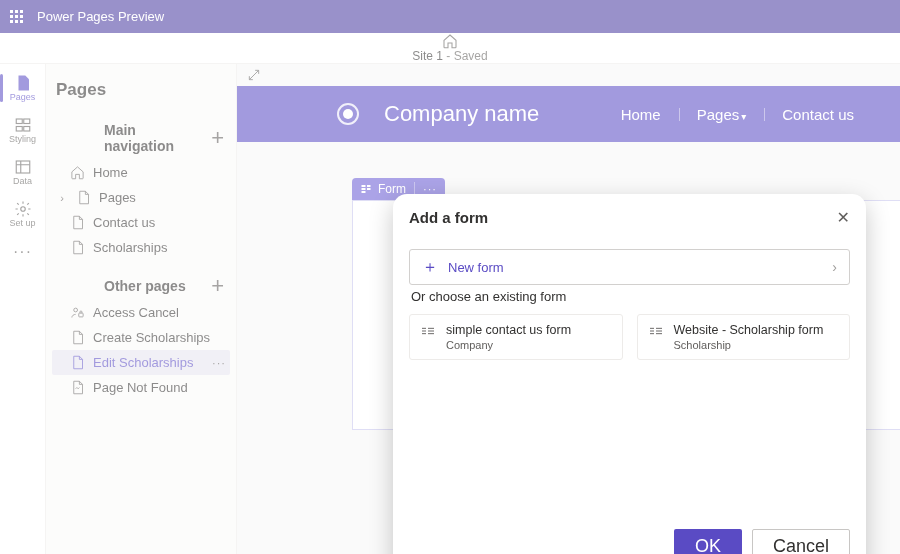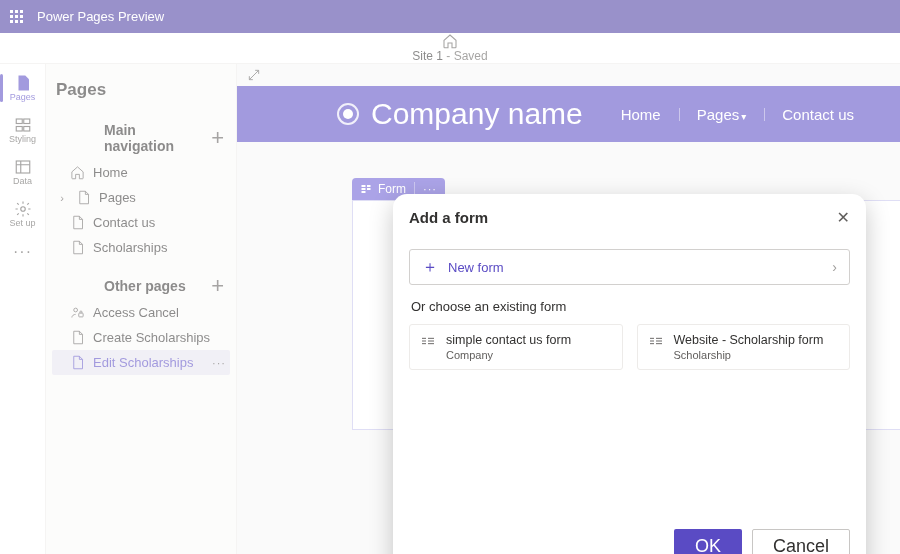--- a/index.html
+++ b/index.html
@@ -175,22 +175,22 @@
     background: var(--accent-purple);
     color: #fff;
     display: flex;
     align-items: center;
     padding: 0 28px 0 100px;
     font-size: 14px;
   }
   .site-logo {
     display: flex;
     align-items: center;
-    gap: 12px;
-    font-size: 30px;
+    gap: 25px;
+    font-size: 22px;
   }
   .site-logo .ring { width:22px; height:22px; border:2.5px solid rgba(255,255,255,0.85); border-radius:50%; position:relative;}
   .site-logo .ring::after{content:"";position:absolute;inset:4px;background:#fff;border-radius:50%;}
   .site-nav { margin-left: auto; display:flex; gap:0; align-items:center;}
   .site-nav a { color:#fff; text-decoration:none; padding:0 18px; font-size:15px; position:relative;}
   .site-nav a + a::before { content:""; position:absolute; left:0; top:2px; bottom:2px; border-left:1px solid rgba(255,255,255,0.45);}
   .site-nav .caret { font-size:10px; margin-left:2px;}
 
   .form-chip {
     position: relative;
@@ -253,21 +253,21 @@
     display:flex;
     align-items:center;
     gap:10px;
     color: var(--accent-purple);
     font-size:13px;
     cursor:pointer;
     margin-top: 12px;
   }
   .new-form-btn .plus { font-size:16px; line-height:14px;}
   .new-form-btn .chev-r { margin-left:auto; color:#a19f9d; font-size:14px;}
-  .choose-text { font-size:13px; color:var(--text-dark); margin:14px 2px 10px;}
+  .choose-text { font-size:13px; color:var(--text-dark); margin:4px 2px 10px;}
   .form-cards { display:flex; gap:14px;}
   .form-card {
     flex:1;
     border:1px solid #edebe9;
     border-radius:3px;
     padding:8px 10px;
     display:flex;
     gap:10px;
     align-items:flex-start;
     cursor:pointer;
@@ -417,20 +417,28 @@
         </svg>
       <span class="label">Create Scholarships</span>
     </div>
     <div class="tree-item indent0 selected">
       <svg class="pict doc-icon" viewBox="0 0 24 24">
           <path d="M6 2h9l5 5v15H6z"></path>
           <path d="M15 2v5h5"></path>
         </svg>
       <span class="label">Edit Scholarships</span>
       <span class="ellipsis">···</span>
+    </div>
+    <div class="tree-item indent0">
+      <svg class="pict" viewBox="0 0 24 24">
+          <path d="M6 2h9l5 5v15H6z"></path>
+          <path d="M15 2v5h5"></path>
+          <path d="M9 14l2-2 2 2 2-2"></path>
+        </svg>
+      <span class="label">Page Not Found</span>
     </div>
   </div>
 
   <div class="canvas">
     <div class="canvas-tools">
       <svg width="14" height="14" viewBox="0 0 24 24" fill="none" stroke="#605e5c" stroke-width="1.6">
           <path d="M4 20L20 4M4 20v-6M4 20h6M20 4v6M20 4h-6"></path>
         </svg>
     </div>
     <div class="site-banner">

